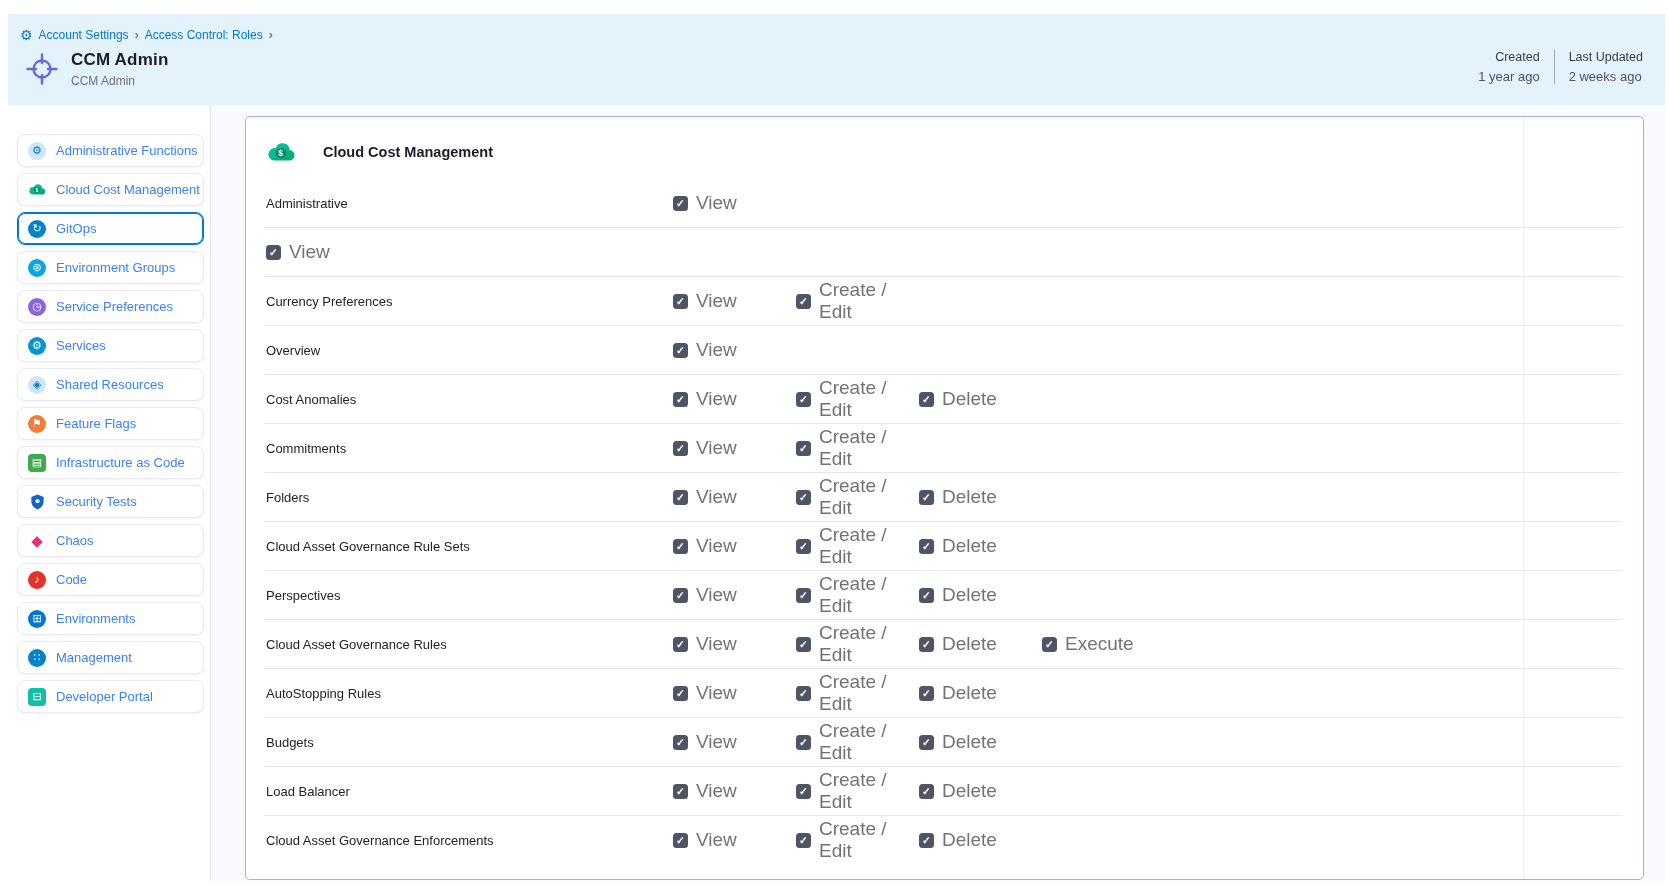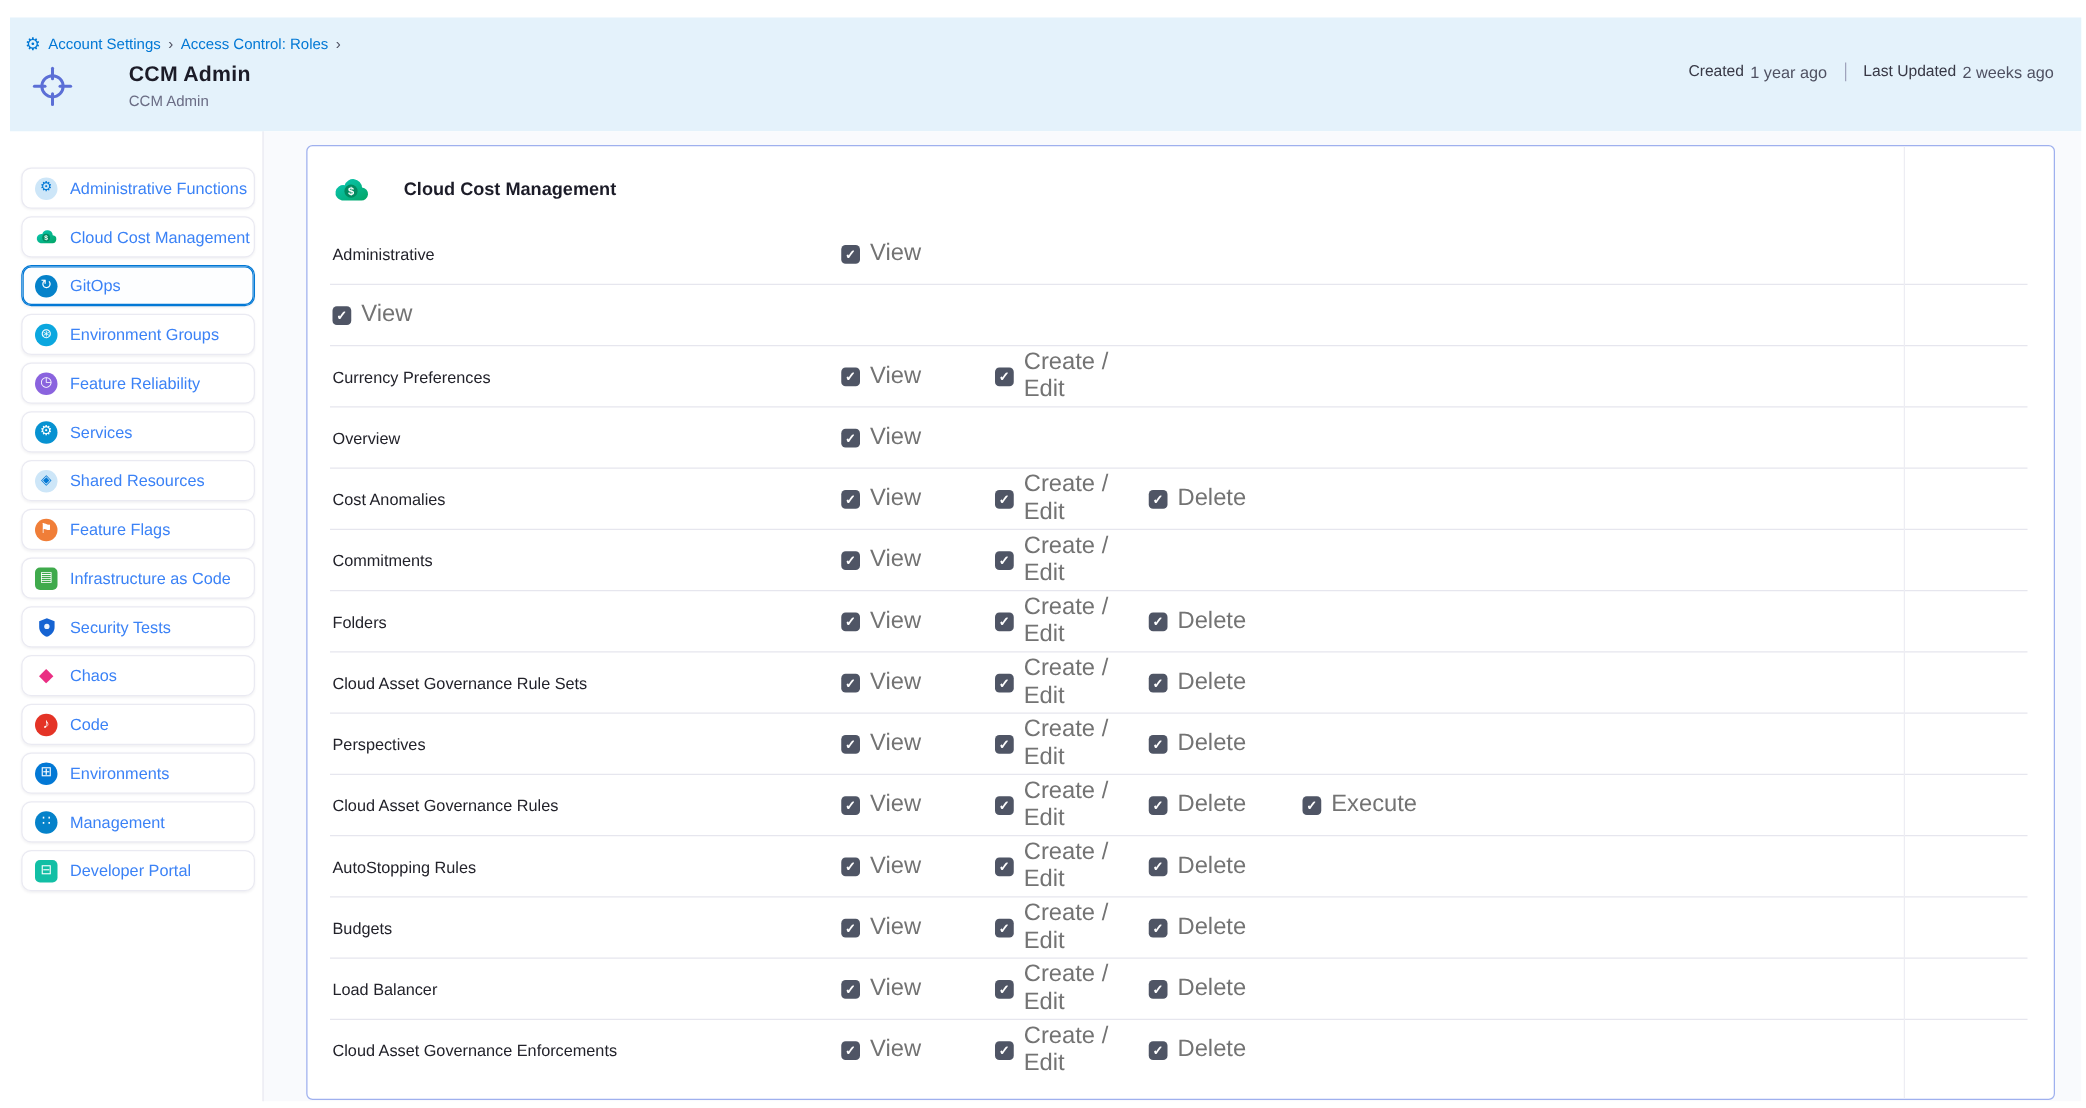--- a/index.html
+++ b/index.html
@@ -5,26 +5,26 @@
   * { box-sizing: border-box; margin: 0; padding: 0; }
   html,body { width:1669px; height:886px; background:#ffffff; font-family:"Liberation Sans",sans-serif; overflow:hidden; }
   .app { position:absolute; left:8px; top:14px; width:1657px; height:867px; }
 
   
   .hdr { height:91px; background:#E4F2FB; position:relative; padding:14px 20px 0 12px; }
   .crumbs { display:flex; align-items:center; gap:6px; font-size:12px; }
   .crumb-gear { color:#0278D5; font-size:14px; line-height:1; }
   .crumb-link { color:#0278D5; font-weight:normal; text-decoration:none; cursor:pointer; }
   .crumb-sep { color:#4F5162; font-size:12px; }
-  .title-row { display:flex; align-items:center; margin-top:8px;gap:32px; }
+  .title-row { display:flex; align-items:center; margin-top:8px; }
   .role-ic { width:36px; height:36px; margin:0 11px 0 4px; flex:0 0 auto; }
   .ttl { font-size:17px; font-weight:bold; color:#1C1C28; letter-spacing:.2px; }
   .sub { font-size:12px; color:#6B6D85; margin-top:4px; }
   .meta { position:absolute; right:22px; top:36px; display:flex; align-items:stretch; }
-  .meta-col { display:flex; flex-direction:row; gap:5px; }
+  .meta-col { display:flex; flex-direction:column; gap:5px; }
   .meta-col.l { text-align:right; padding-right:14px; border-right:1px solid #9FA3BC; }
   .meta-col.r { text-align:left; padding-left:14px; }
   .meta-label { font-size:12.5px; color:#383946; }
   .meta-value { font-size:13px; color:#4F5162; }
 
   
   .bdy { display:flex; height:776px; }
   .sidebar { width:203px; background:#ffffff; border-right:1px solid #E4E4EE; padding:29px 6px 0 9px; flex:0 0 auto; }
   .side-item { height:33px; background:#fff; border:1px solid #EAEAF2; border-radius:8px; box-shadow:0 1px 2px rgba(40,41,61,.06); display:flex; align-items:center; gap:10px; padding:0 10px; margin-bottom:6px; cursor:pointer; }
   .side-item.sel { border:1px solid #0278D5; box-shadow:0 0 0 1px #0278D5 inset, 0 1px 2px rgba(40,41,61,.06); background:#FDFEFF; }
@@ -113,21 +113,21 @@
         <div class="side-item sel">
           <span class="sicon" style="background: rgb(5, 130, 202); color: rgb(255, 255, 255);">↻</span>
           <span class="slabel">GitOps</span>
         </div>
         <div class="side-item">
           <span class="sicon" style="background: rgb(11, 167, 223); color: rgb(255, 255, 255);">⊛</span>
           <span class="slabel">Environment Groups</span>
         </div>
         <div class="side-item">
           <span class="sicon" style="background: rgb(138, 99, 222); color: rgb(255, 255, 255);">◷</span>
-          <span class="slabel">Feature Reliability</span>
+          <span class="slabel">Service Preferences</span>
         </div>
         <div class="side-item">
           <span class="sicon" style="background: rgb(7, 146, 209); color: rgb(255, 255, 255);">⚙</span>
           <span class="slabel">Services</span>
         </div>
         <div class="side-item">
           <span class="sicon" style="background: rgb(205, 230, 248); color: rgb(2, 120, 213);">◈</span>
           <span class="slabel">Shared Resources</span>
         </div>
         <div class="side-item">

